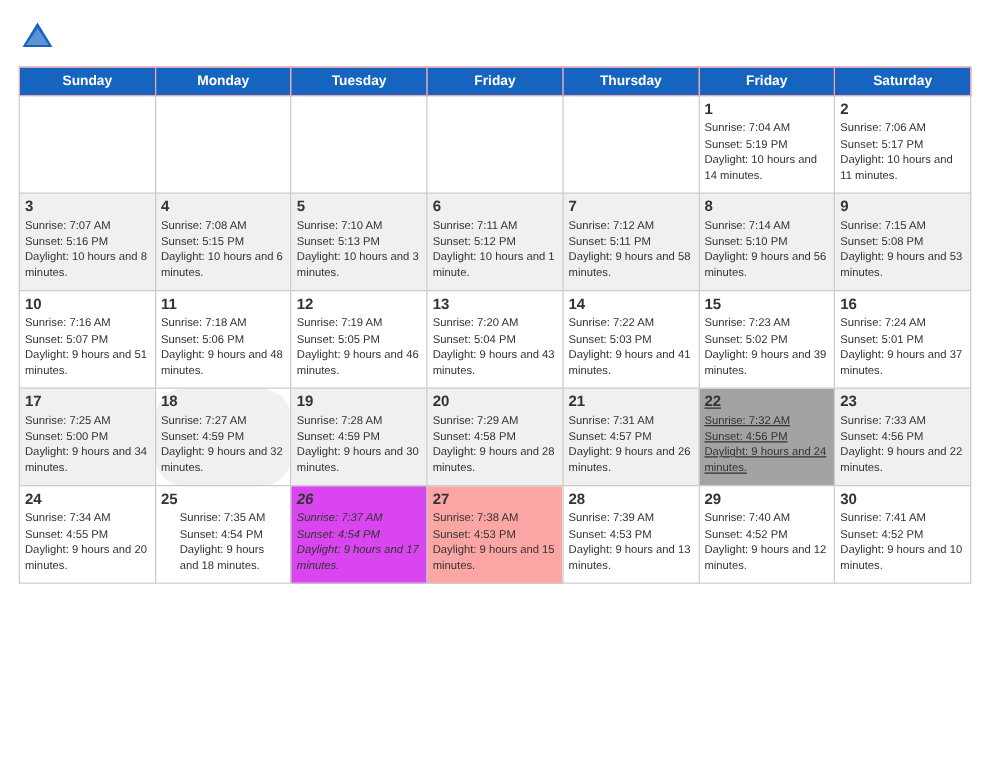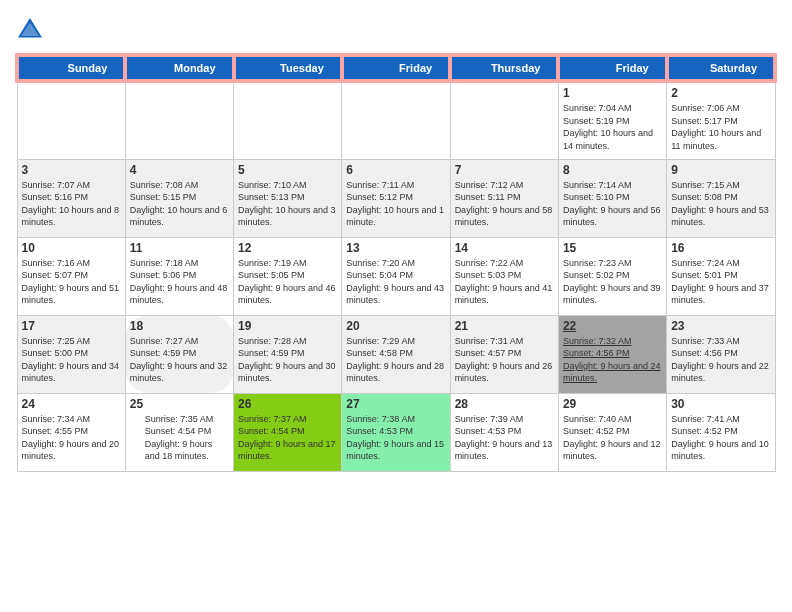--- a/index.html
+++ b/index.html
@@ -62,22 +62,22 @@
       width: 100%;
       border-collapse: collapse;
       table-layout: fixed;
     }
     th {
       background-color: #1565c0;
       color: #fff;
       font-size: 11px;
       font-weight: bold;
       padding: 5px 16px;
-      text-align: right;
-      border: 4px solid #fca5a5;
+      text-align: center;
+      border: 1px solid #fca5a5;
     }
     td {
       border: 1px solid #ccc;
       vertical-align: top;
       padding: 3px 4px;
       font-size: 9.5px;
       color: #333;
       height: 78px;
     }
     tr:nth-child(even) td {
@@ -289,27 +289,27 @@
             <div class="day-info" style="white-space: pre-line;">Sunrise: 7:34 AM
 Sunset: 4:55 PM
 Daylight: 9 hours and 20 minutes.</div>
           </td>
           <td style="background-color: rgb(255, 255, 255);">
             <span class="day-num">25</span>
             <div class="day-info" style="white-space: pre-line; margin-left: 15px;">Sunrise: 7:35 AM
 Sunset: 4:54 PM
 Daylight: 9 hours and 18 minutes.</div>
           </td>
-          <td style="background-color: #84cc16;">
+          <td style="background-color: #d946ef; font-style: italic;">
             <span class="day-num">26</span>
             <div class="day-info" style="white-space: pre-line;">Sunrise: 7:37 AM
 Sunset: 4:54 PM
 Daylight: 9 hours and 17 minutes.</div>
           </td>
-          <td style="background-color: #86efac;">
+          <td style="background-color: #fca5a5;">
             <span class="day-num">27</span>
             <div class="day-info" style="white-space: pre-line;">Sunrise: 7:38 AM
 Sunset: 4:53 PM
 Daylight: 9 hours and 15 minutes.</div>
           </td>
           <td style="background-color: rgb(255, 255, 255);">
             <span class="day-num">28</span>
             <div class="day-info" style="white-space: pre-line;">Sunrise: 7:39 AM
 Sunset: 4:53 PM
 Daylight: 9 hours and 13 minutes.</div>

